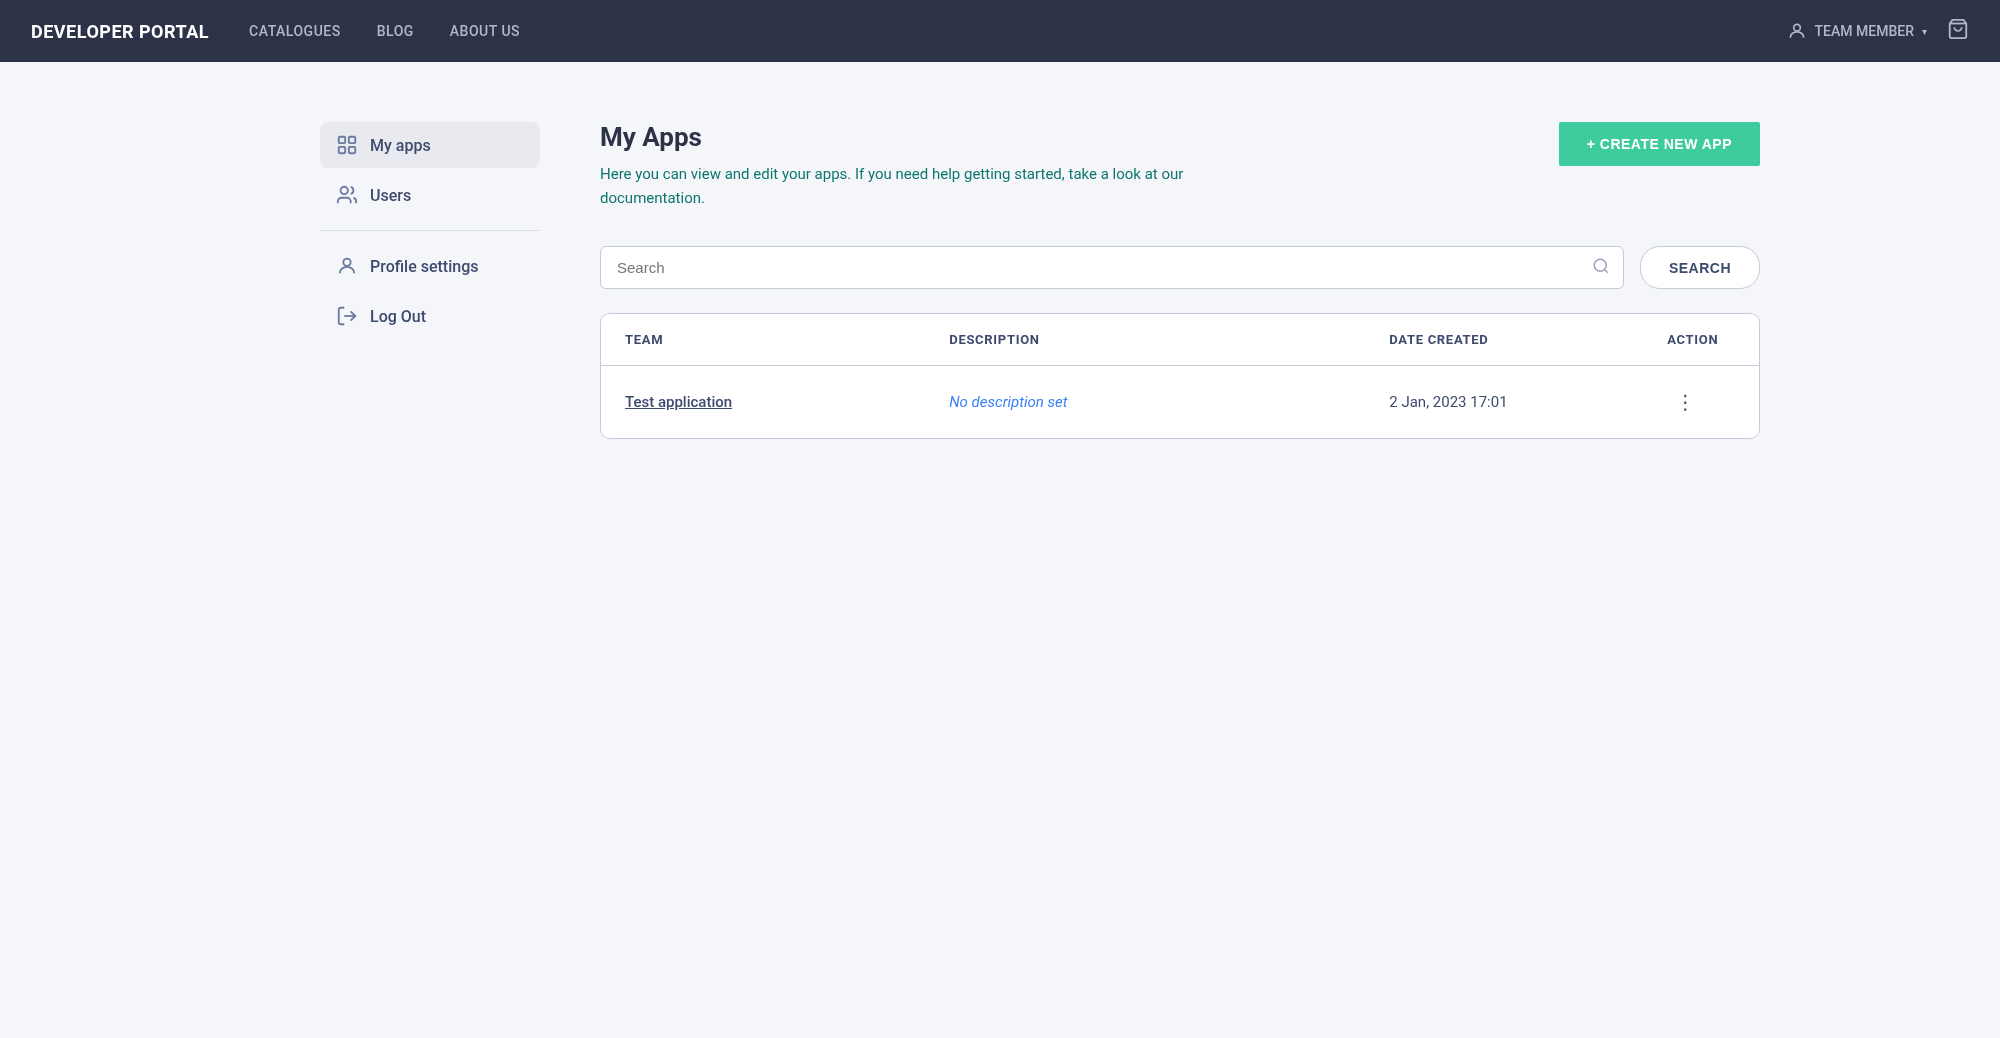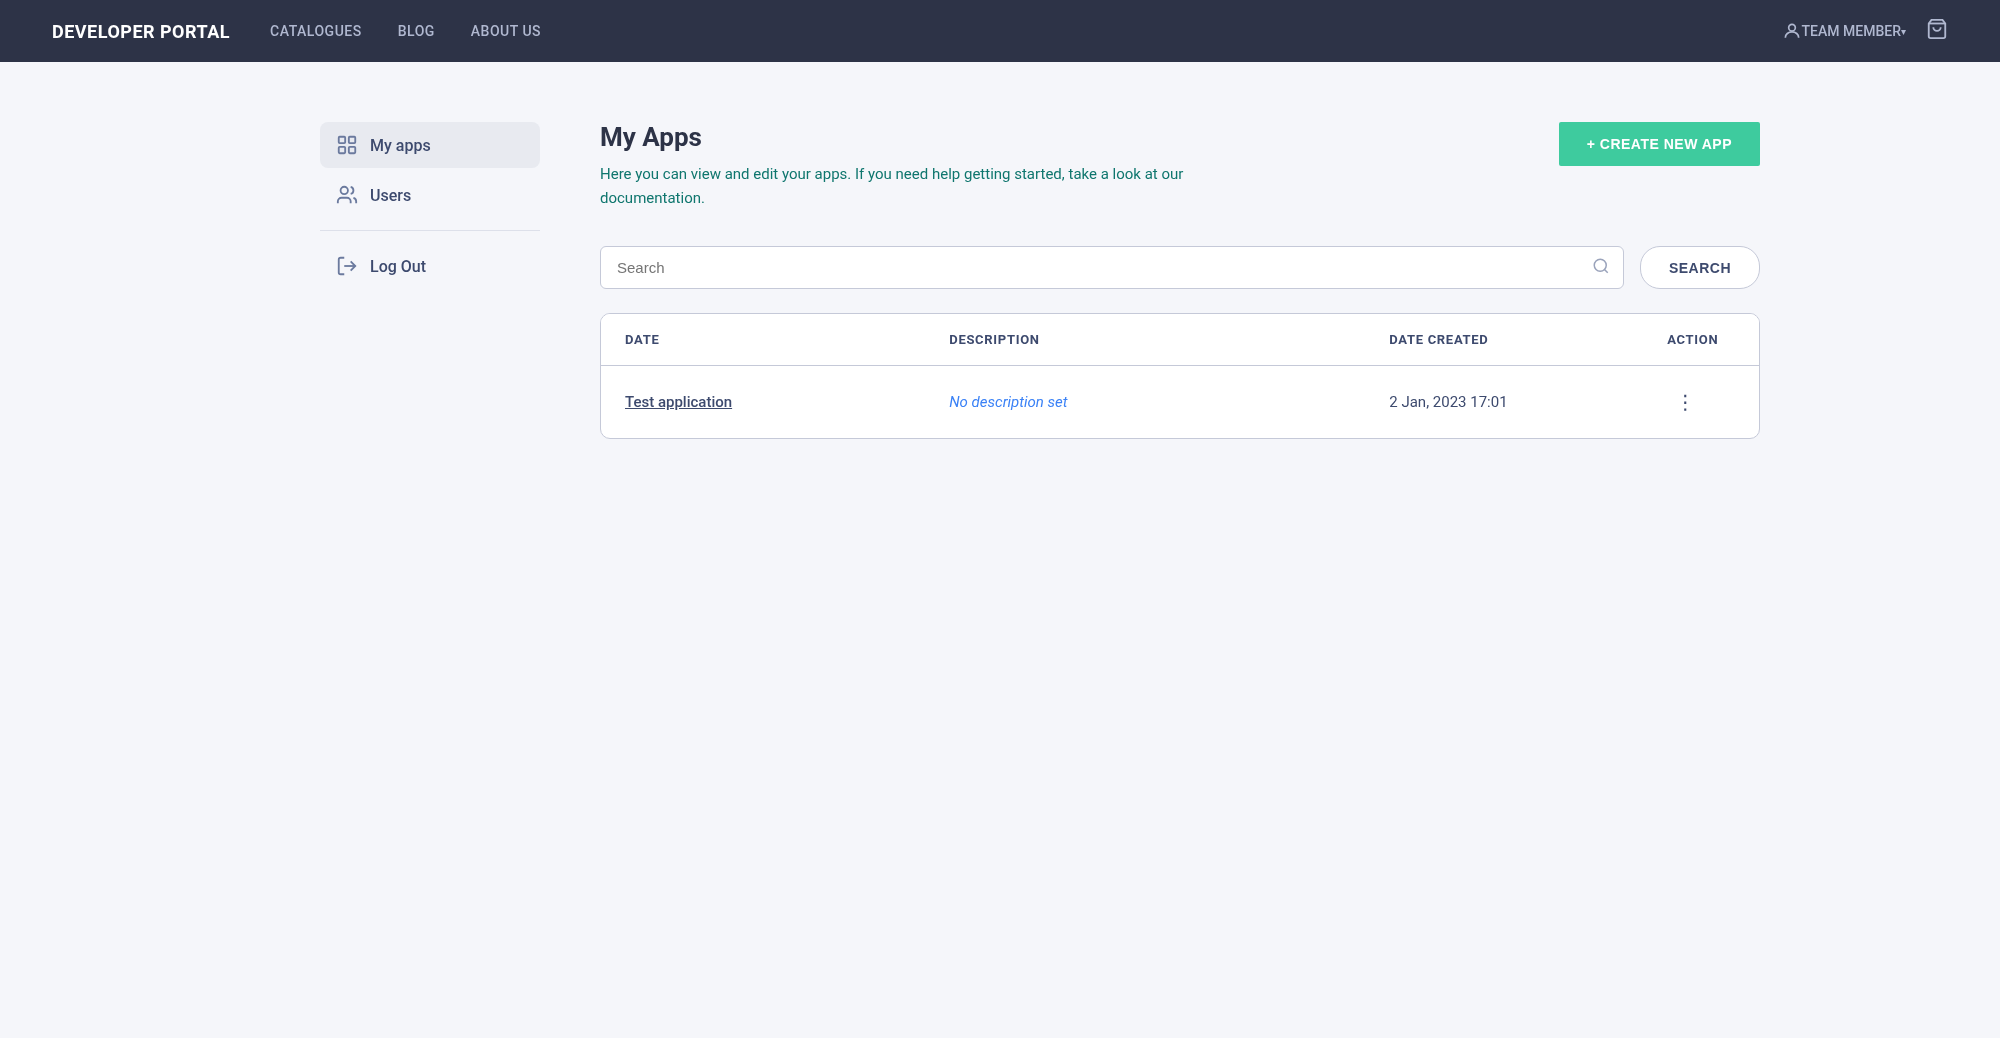--- a/index.html
+++ b/index.html
@@ -13,21 +13,21 @@
       background: #f5f6fa;
       min-height: 100vh;
     }
 
     
     .navbar {
       background: #2d3347;
       height: 62px;
       display: flex;
       align-items: center;
-      padding: 0 52px;
+      padding: 0 31px;
       gap: 40px;
     }
 
     .navbar-brand {
       color: #fff;
       font-weight: 700;
       font-size: 18px;
       letter-spacing: 0.5px;
       white-space: nowrap;
     }
@@ -50,20 +50,21 @@
     .navbar-right {
       display: flex;
       align-items: center;
       gap: 20px;
       margin-left: auto;
     }
 
     .team-member {
       display: flex;
       align-items: center;
+      gap: 8px;
       color: #b0b8d0;
       font-size: 14px;
       font-weight: 500;
       cursor: pointer;
     }
 
     .team-member-icon {
       width: 20px;
       height: 20px;
       color: #b0b8d0;
@@ -331,20 +332,27 @@
         <circle cx="9" cy="7" r="4"></circle>
         <path d="M2 21v-2a4 4 0 014-4h6a4 4 0 014 4v2"></path>
         <path d="M16 3.13a4 4 0 010 7.75"></path>
         <path d="M22 21v-2a4 4 0 00-3-3.87"></path>
       </svg>
       <span>Users</span>
     </div>
 
     <hr class="sidebar-divider">
 
+    <div class="sidebar-item">
+      <svg class="sidebar-icon" viewBox="0 0 24 24" fill="none" stroke="currentColor" stroke-width="2">
+        <circle cx="12" cy="8" r="4"></circle>
+        <path d="M4 20c0-4 3.6-7 8-7s8 3 8 7"></path>
+      </svg>
+      <span>Profile settings</span>
+    </div>
 
     <div class="sidebar-item">
       <svg class="sidebar-icon" viewBox="0 0 24 24" fill="none" stroke="currentColor" stroke-width="2">
         <path d="M9 21H5a2 2 0 01-2-2V5a2 2 0 012-2h4"></path>
         <polyline points="16 17 21 12 16 7"></polyline>
         <line x1="21" y1="12" x2="9" y2="12"></line>
       </svg>
       <span>Log Out</span>
     </div>
 
@@ -370,21 +378,21 @@
           </svg>
         </span>
       </div>
       <button class="search-btn">SEARCH</button>
     </div>
 
     <div class="table-wrapper">
       <table class="apps-table">
         <thead>
           <tr>
-            <th class="col-name">DATE</th>
+            <th class="col-name">TEAM</th>
             <th class="col-desc">DESCRIPTION</th>
             <th class="col-date">DATE CREATED</th>
             <th class="col-action">ACTION</th>
           </tr>
         </thead>
         <tbody>
           <tr>
             <td>
               <a class="app-link">Test application</a>
             </td>

